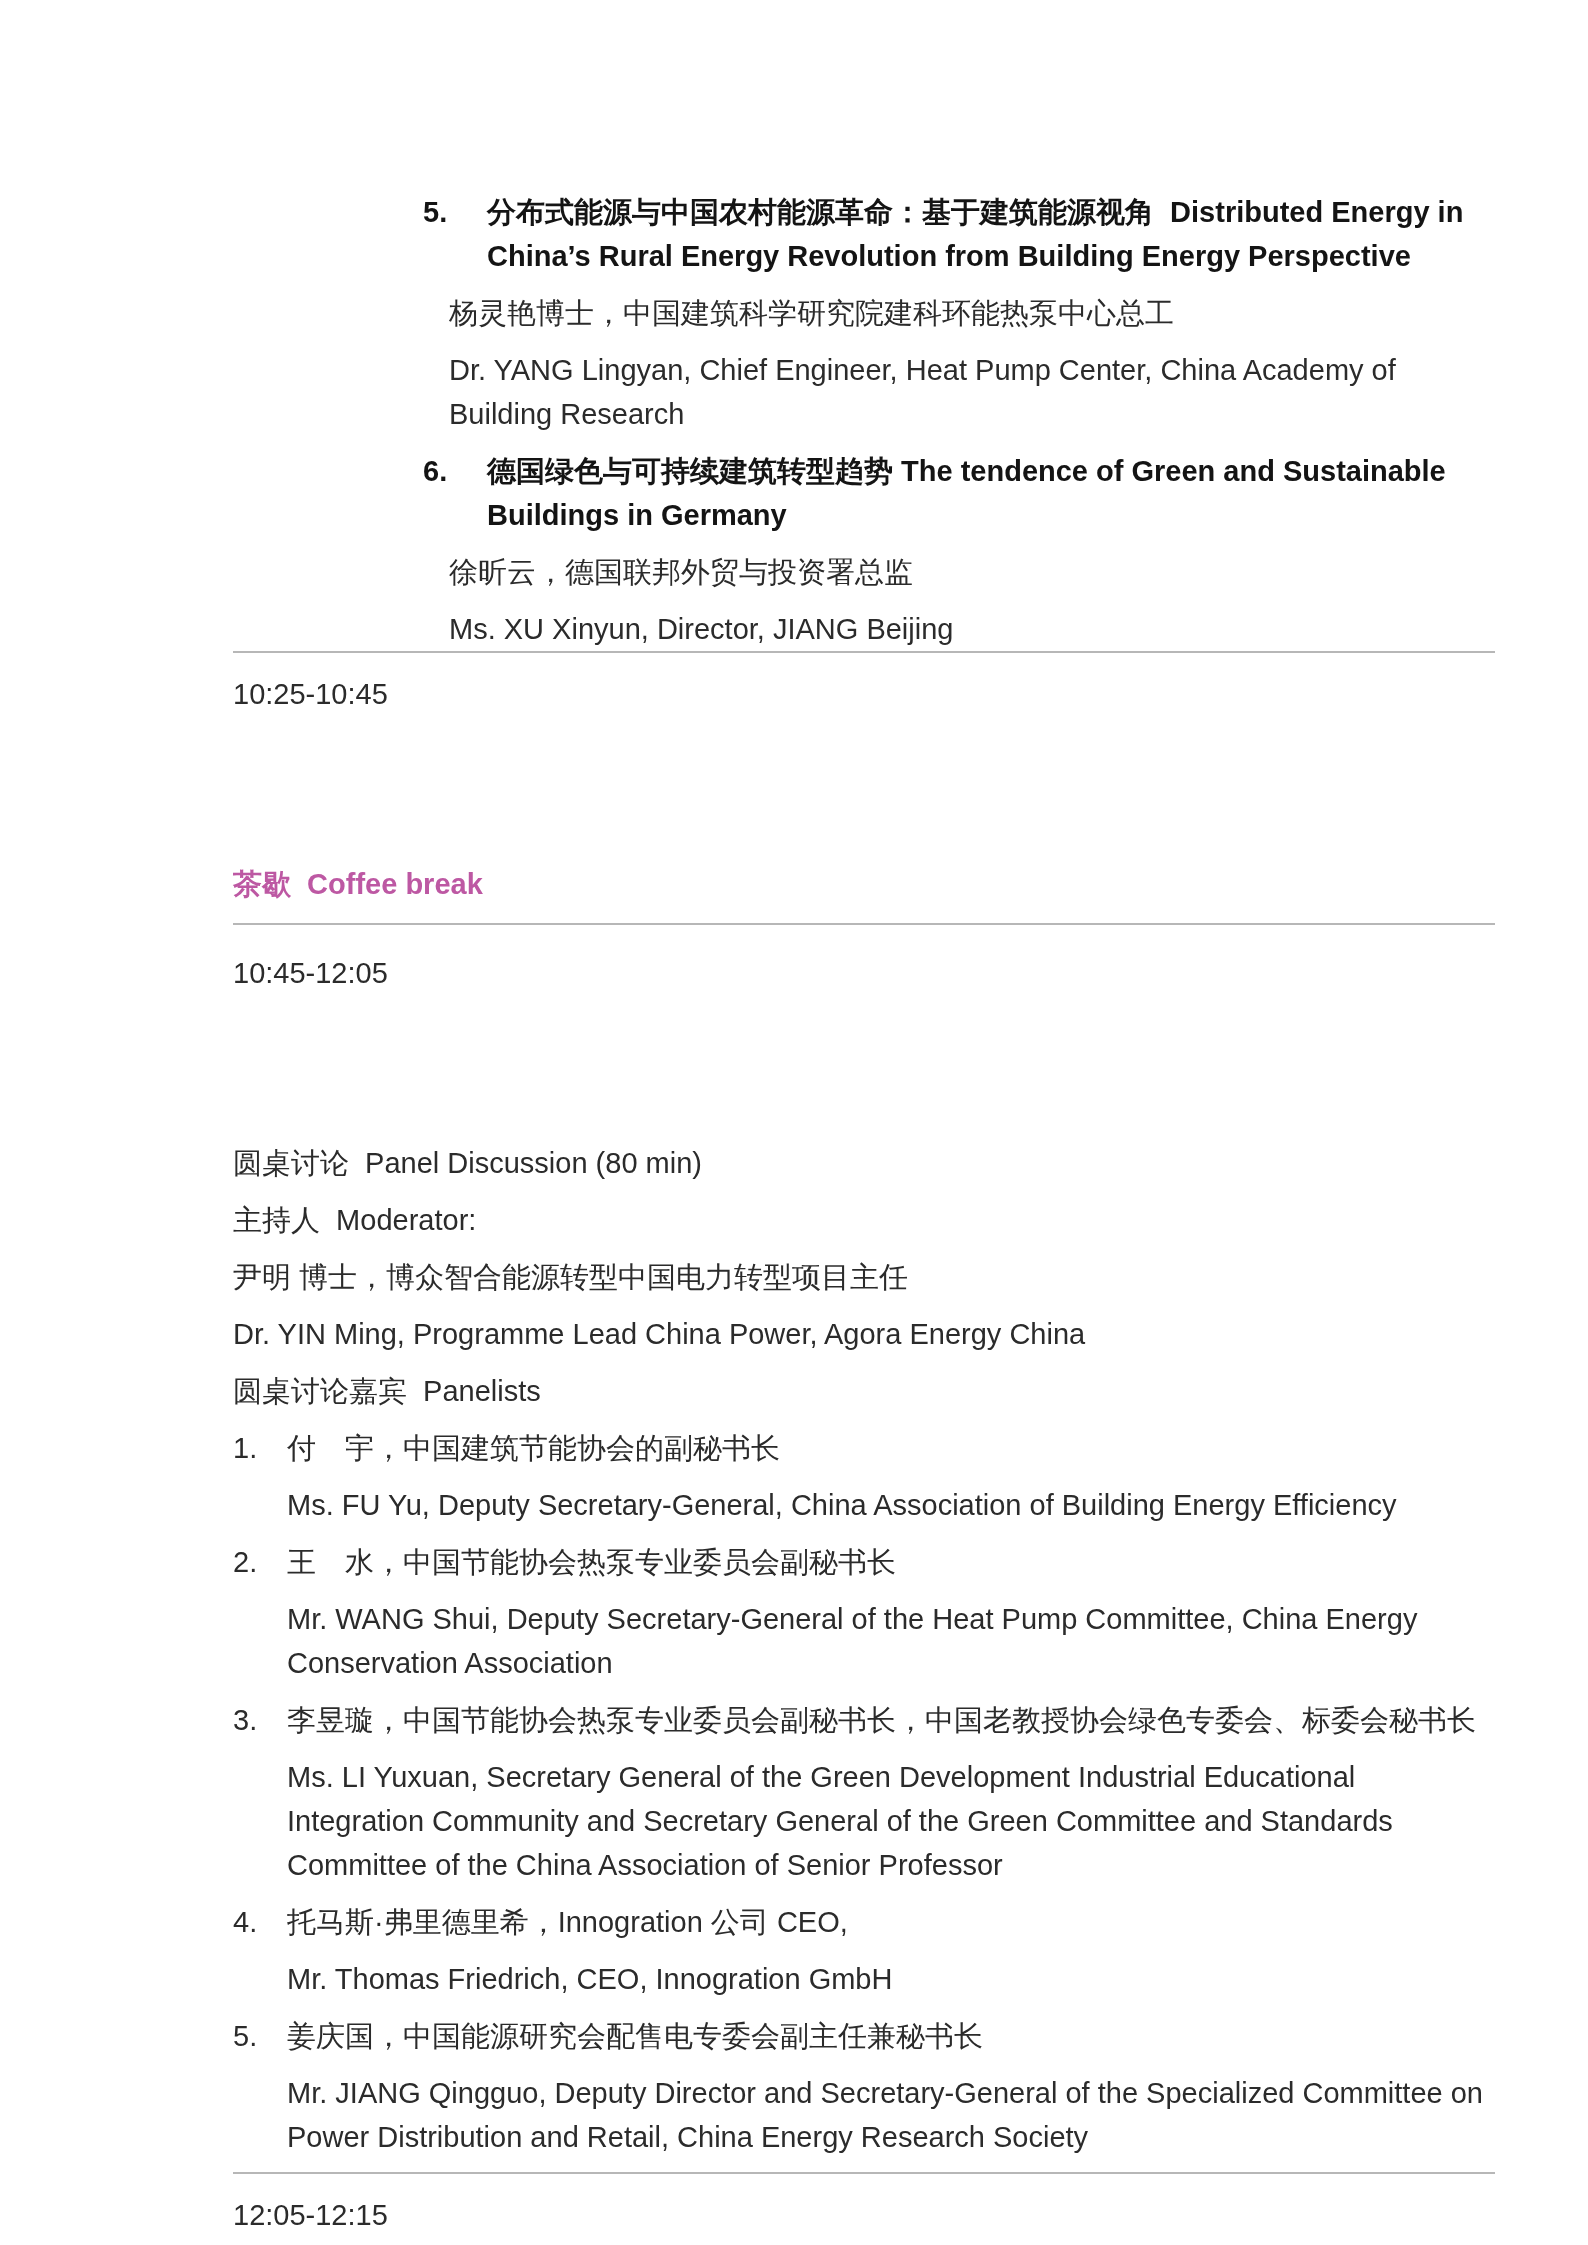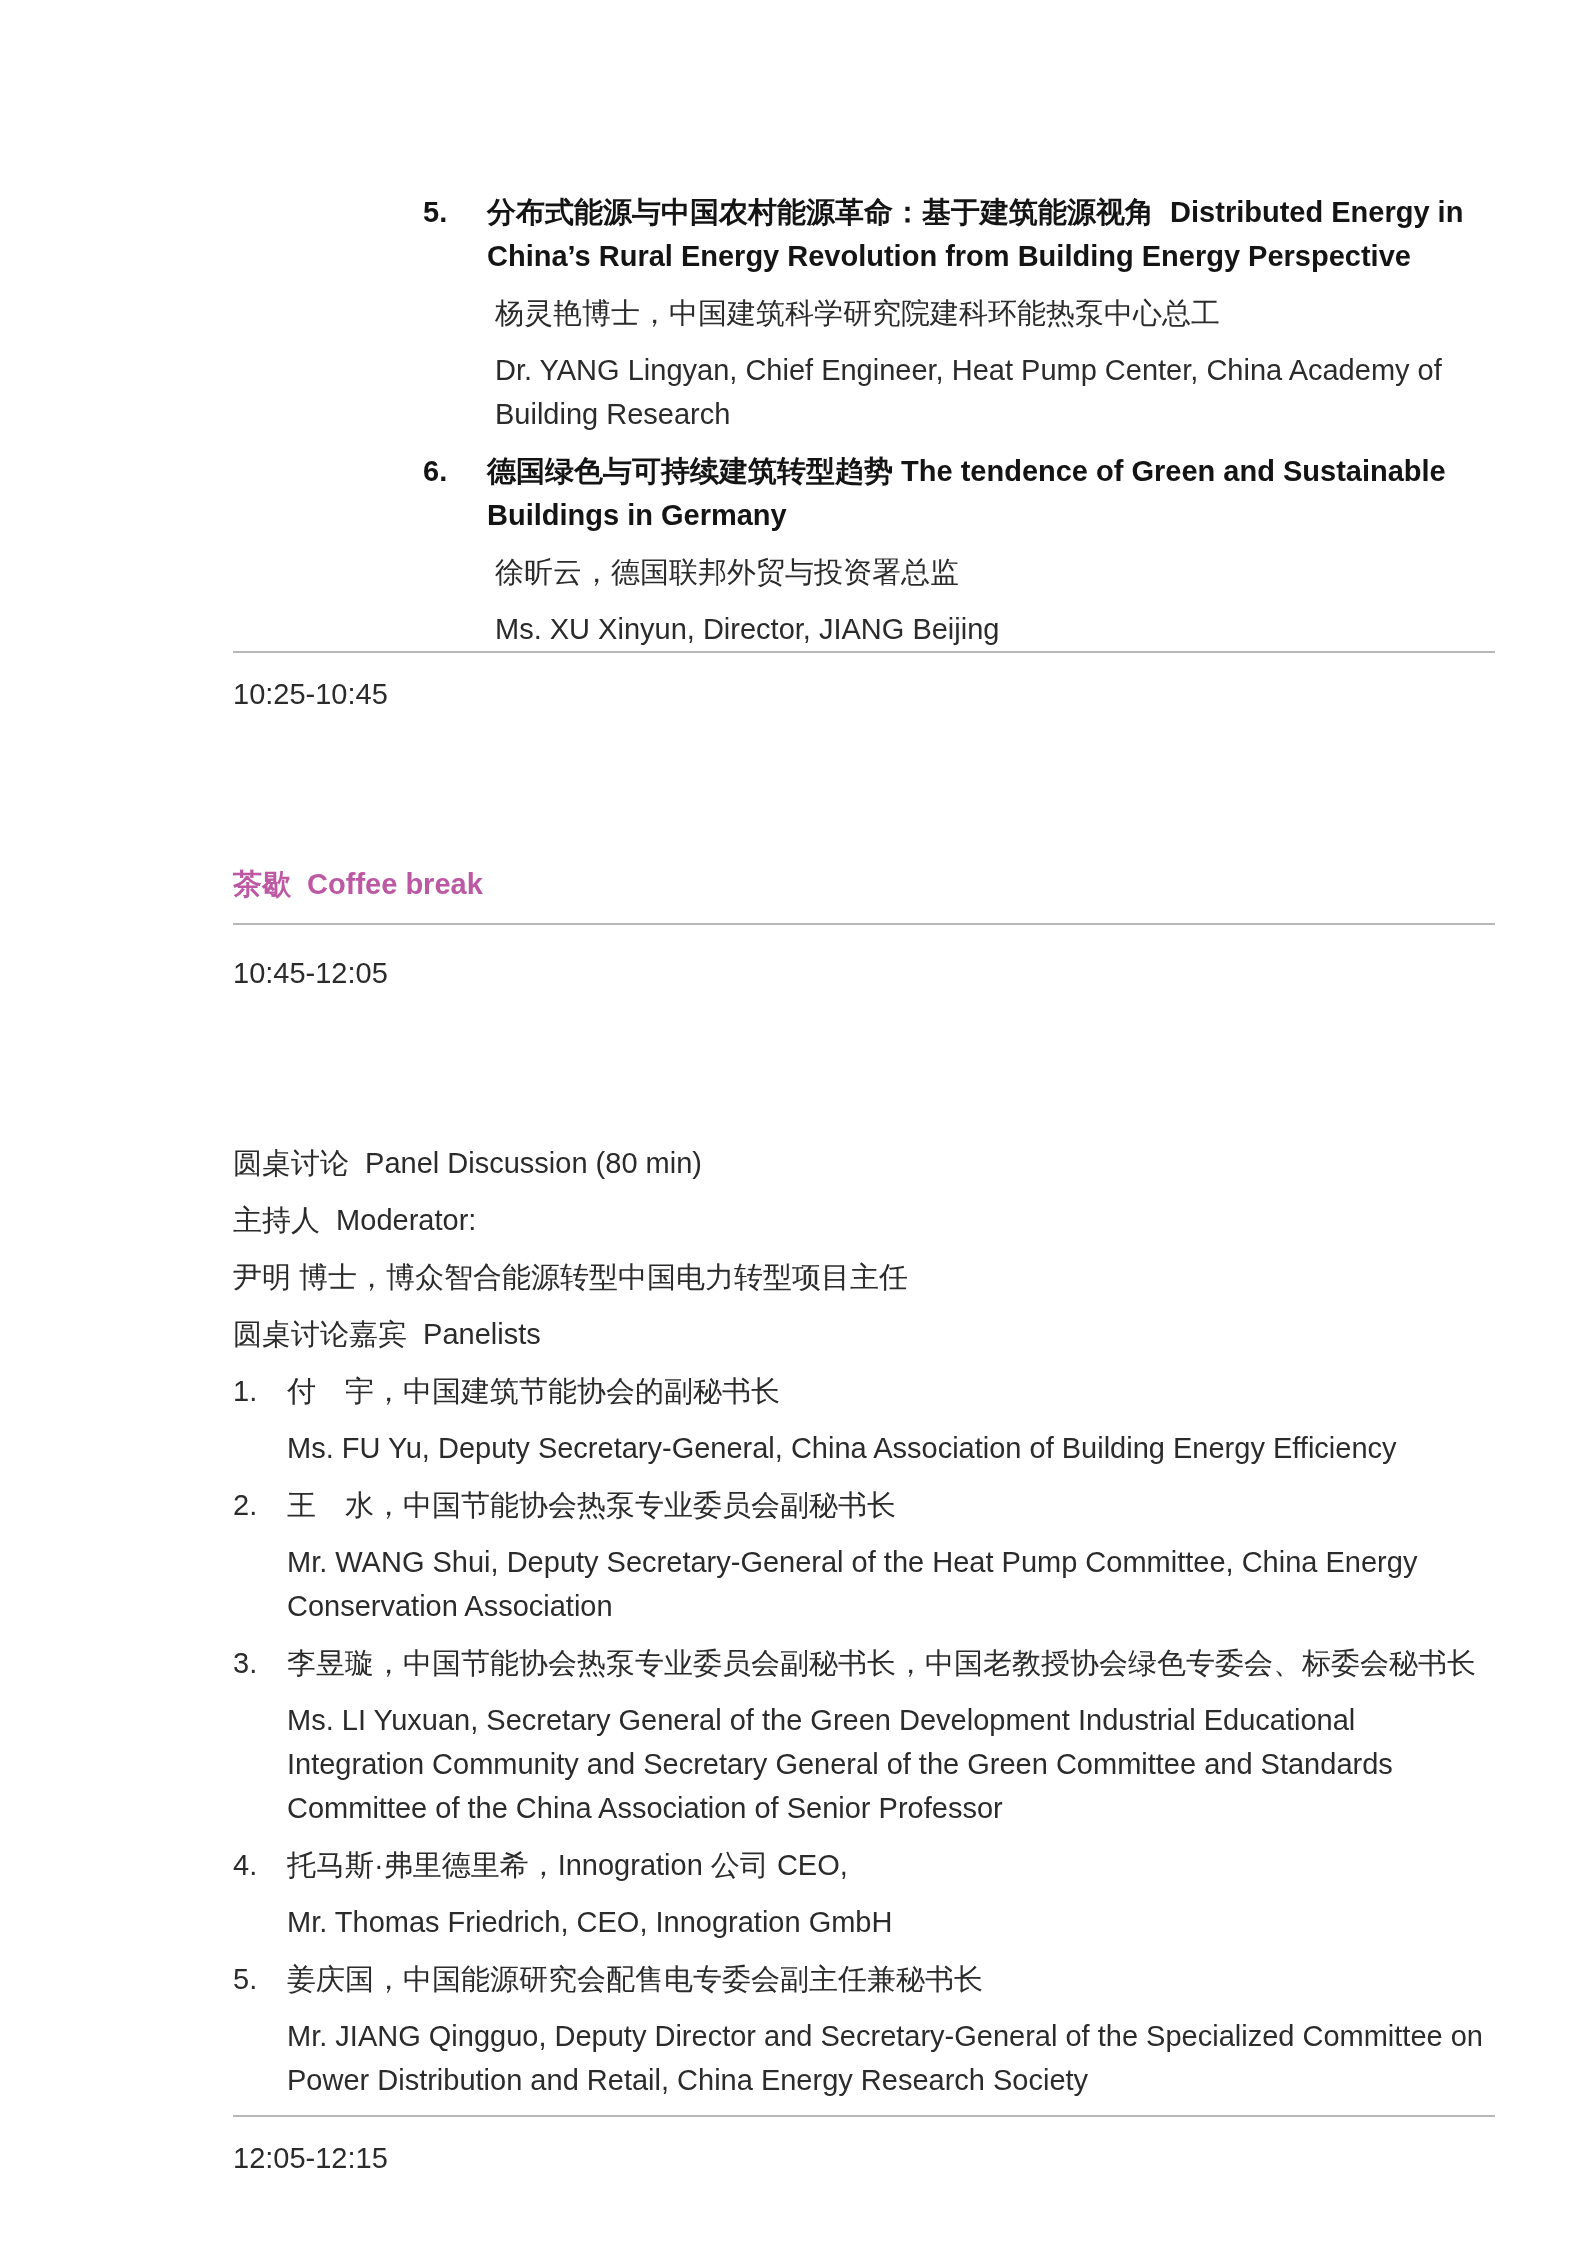--- a/index.html
+++ b/index.html
@@ -16,21 +16,21 @@
     padding:190px 93px 0 233px;
     overflow:hidden;
   }
   .txt{white-space:pre-wrap;}
   p{margin:0 0 13px 0;}
   .continuation{margin-left:190px;}
   .num-item{display:flex;margin-bottom:13px;}
   .num-item .num{flex:0 0 64px;}
   .num-item .body{flex:1;}
   .bold-title{font-weight:bold;color:#141414;}
-  .sub{margin-left:72px;}
+  .sub{margin-left:26px;}
   .rule{border:none;border-top:2px solid #b7b7b7;margin:0;}
   .srow{display:flex;flex-direction:column;}
   .srow .time{flex:0 0 190px;color:#2b2b2b;}
   .srow .cell{flex:1;}
   .srow.compact{padding:19px 0 17px 0;}
   .srow.tall{padding:26px 0 13px 0;}
   .accent{color:var(--accent,#bd58a3);font-weight:bold;}
   .plist .num-item .num{flex:0 0 54px;}
   .plist .sub{margin-left:54px;}
 </style>
@@ -67,20 +67,21 @@
   </div>
 
   <hr class="rule">
 
   <div class="srow tall">
     <div class="time txt">10:45-12:05</div>
     <div class="cell">
       <p class="txt">圆桌讨论  Panel Discussion (80 min)</p>
       <p class="txt">主持人  Moderator:</p>
       <p class="txt">尹明 博士，博众智合能源转型中国电力转型项目主任</p>
+      <p class="txt">Dr. YIN Ming, Programme Lead China Power, Agora Energy China</p>
       <p class="txt">圆桌讨论嘉宾  Panelists</p>
 
       <div class="plist">
 
         <div class="num-item">
           <div class="num txt">1.</div>
           <div class="body txt">付　宇，中国建筑节能协会的副秘书长</div>
         </div>
         <p class="sub txt">Ms. FU Yu, Deputy Secretary-General, China Association of Building Energy Efficiency</p>
 

